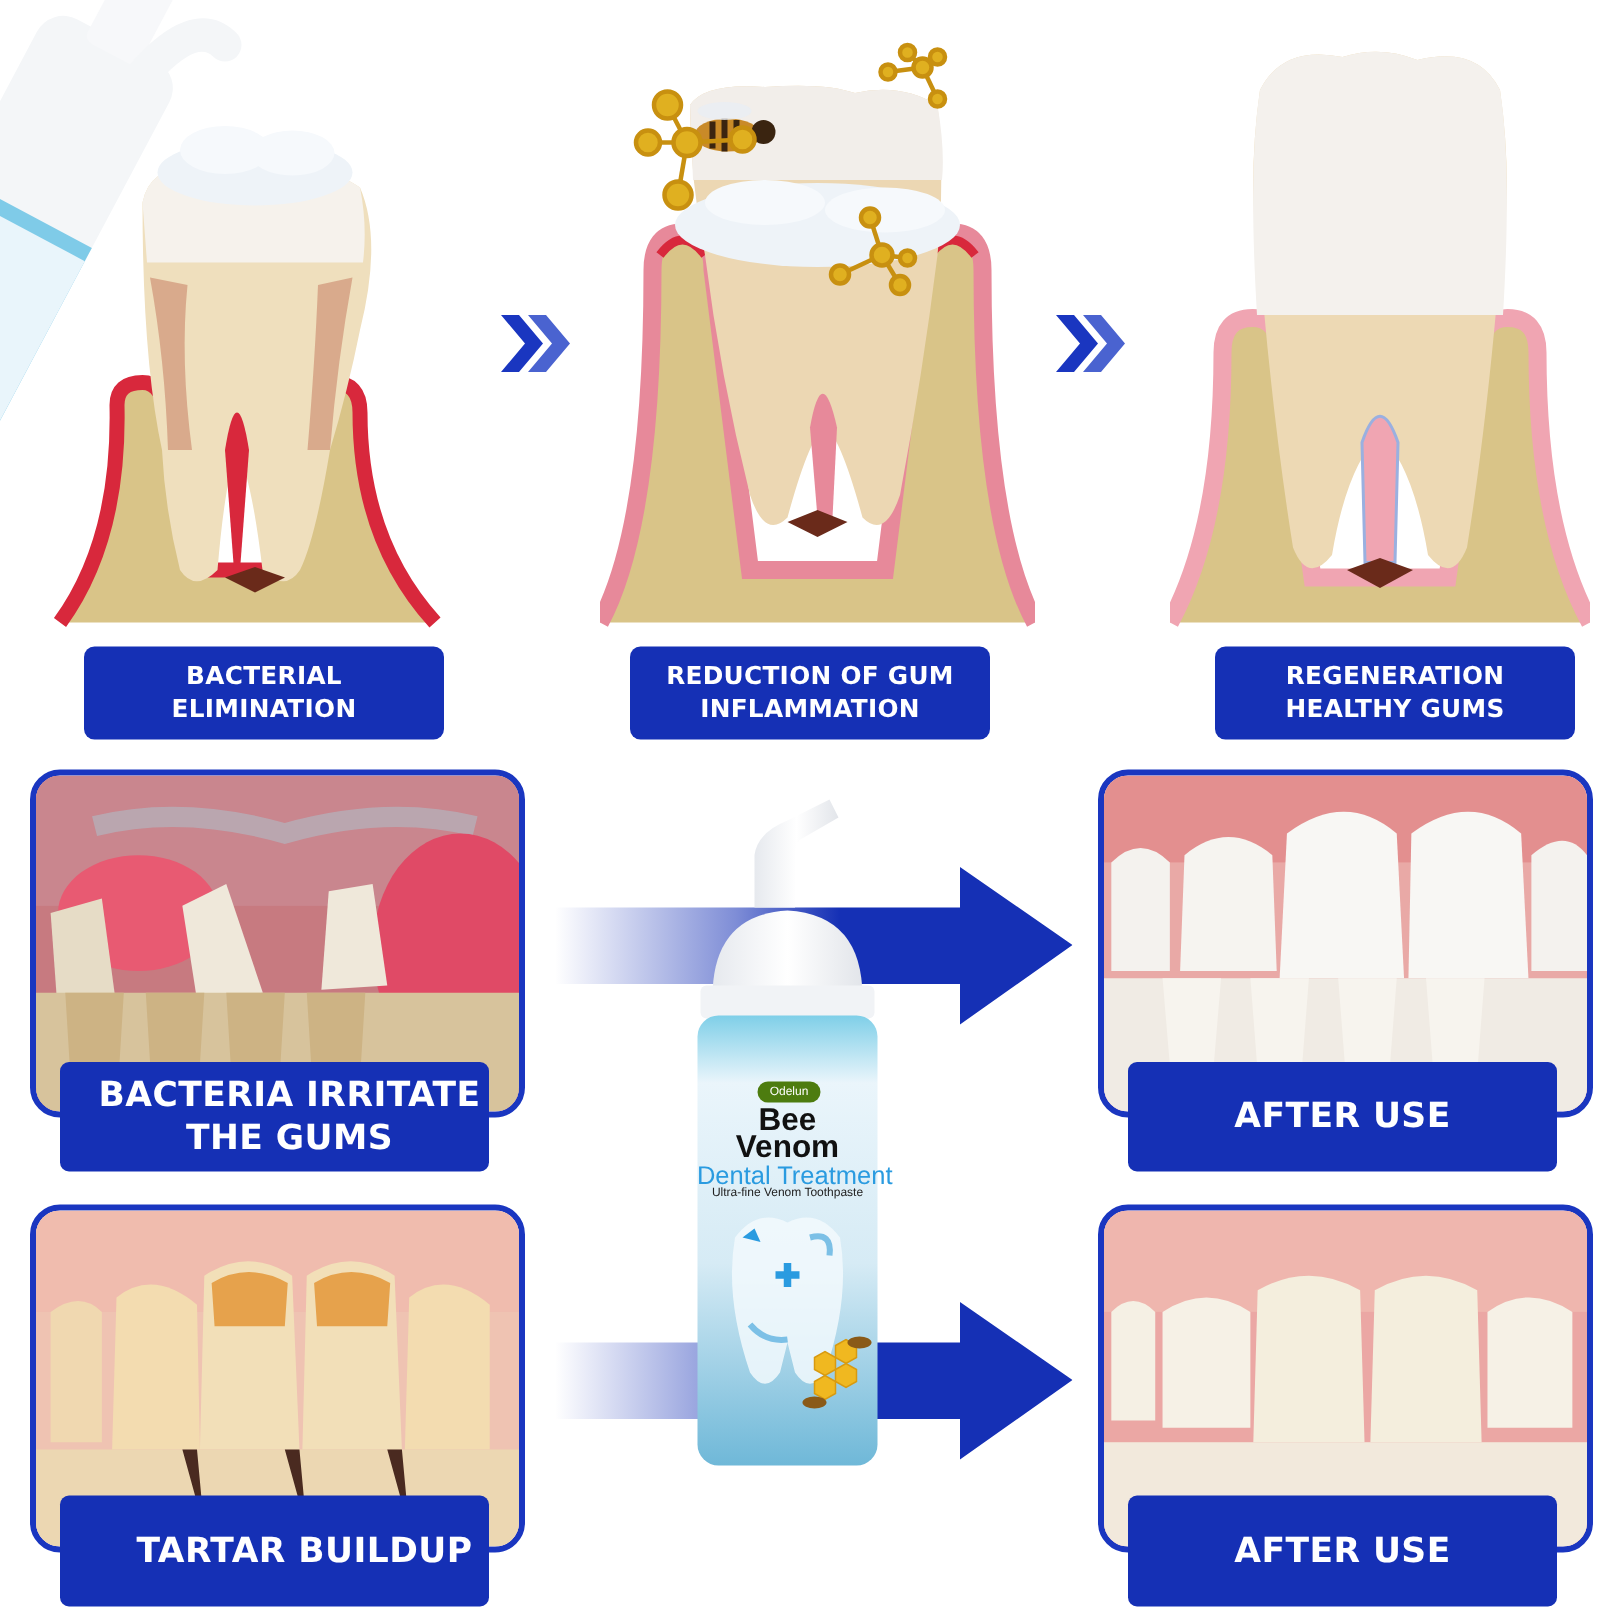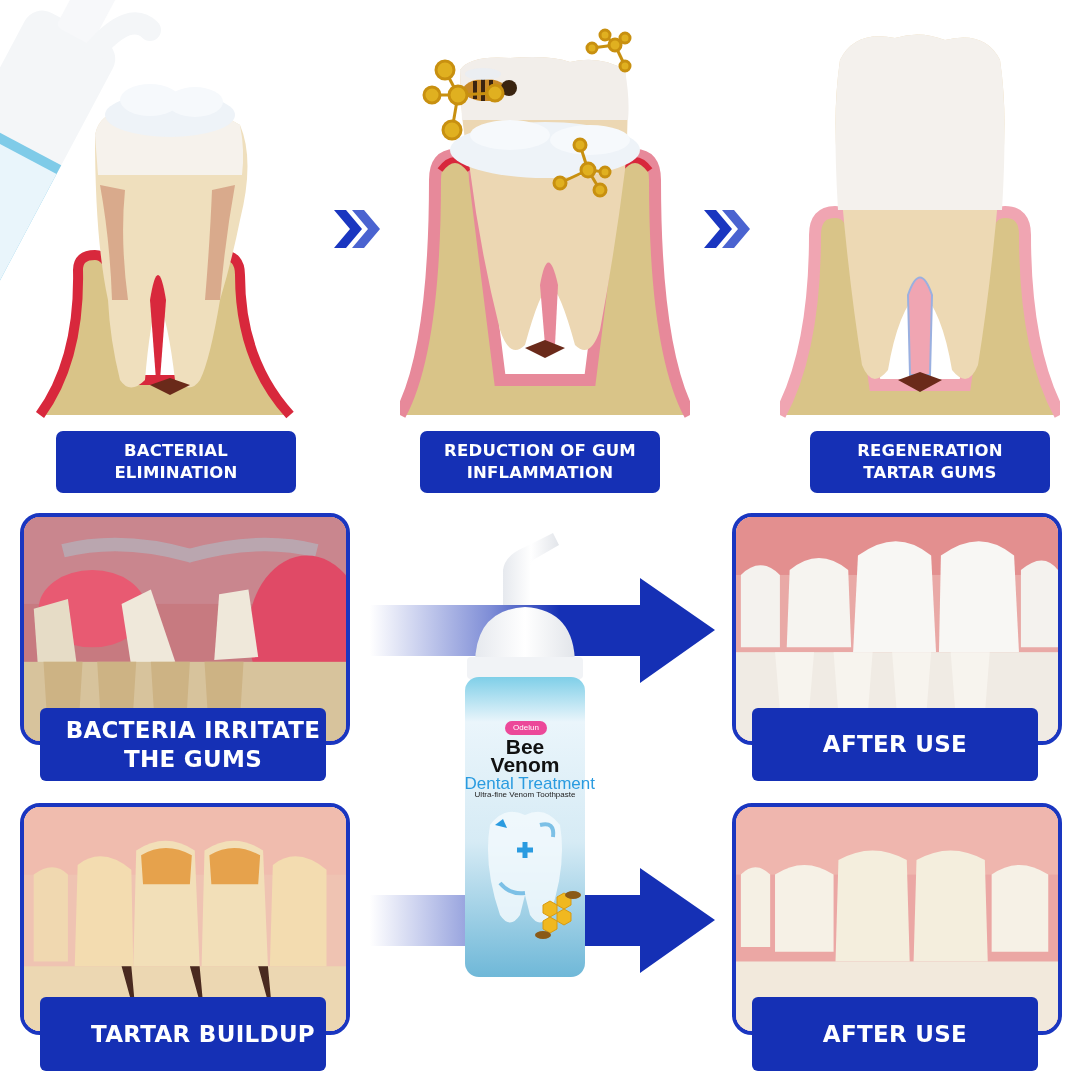--- a/index.html
+++ b/index.html
@@ -40,21 +40,21 @@
   
   .flow-arrow { position: absolute; width: 345px; height: 110px; }
   .flow-arrow svg { width: 100%; height: 100%; }
 
   
   .bottle { position: absolute; left: 455px; top: 525px; width: 140px; height: 455px; }
   .bottle svg { width: 100%; height: 100%; display: block; }
   .bottle-text { position: absolute; left: 0; width: 140px; text-align: center; }
   .brand-pill {
     position: absolute; left: 50px; top: 196px; width: 42px; height: 14px;
-    background: #ec4899; border-radius: 7px; color: #fff; font-size: 8px; line-height: 14px;
+    background: #4d7c0f; border-radius: 7px; color: #fff; font-size: 8px; line-height: 14px;
     text-align: center; font-family: "Liberation Sans", sans-serif;
   }
   .b-title { font-family: "Liberation Sans", sans-serif; font-weight: bold; color: #111; font-size: 21px; line-height: 20px; }
   .b-sub { font-family: "Liberation Sans", sans-serif; font-weight: normal; color: #2a9be0; font-size: 17px; text-align: right; }
   .b-tag { font-family: "Liberation Sans", sans-serif; color: #222; font-size: 8px; }
   .b-benefits { font-family: "Liberation Sans", sans-serif; color: #333; font-size: 7.5px; line-height: 10px; font-weight: bold; }
   .b-net { font-family: "Liberation Sans", sans-serif; color: #fff; font-size: 9px; }
 </style>
 </head>
 <body>
@@ -166,21 +166,21 @@
 <div class="step-label" style="left:56px; width:240px;">
   <span>BACTERIAL
 ELIMINATION</span>
 </div>
 <div class="step-label" style="left:420px; width:240px;">
   <span>REDUCTION OF GUM
 INFLAMMATION</span>
 </div>
 <div class="step-label" style="left:810px; width:240px;">
   <span>REGENERATION
-TARTAR GUMS</span>
+HEALTHY GUMS</span>
 </div>
 
 <div class="panel" style="left:20px; top:513px;">
   <svg viewBox="0 0 330 232" preserveAspectRatio="none">
     <rect width="330" height="232" fill="#c77a80"></rect>
     <rect width="330" height="90" fill="#c9868e"></rect>
     <path d="M40 35 Q100 20 170 40 Q240 20 300 35" stroke="#b4b4be" stroke-width="14" fill="none" opacity="0.7"></path>
     <ellipse cx="70" cy="95" rx="55" ry="40" fill="#e85a72"></ellipse>
     <ellipse cx="290" cy="120" rx="60" ry="80" fill="#e04a66"></ellipse>
     <path d="M100 90 L130 75 L155 150 L110 155 Z" fill="#efe8da"></path>

